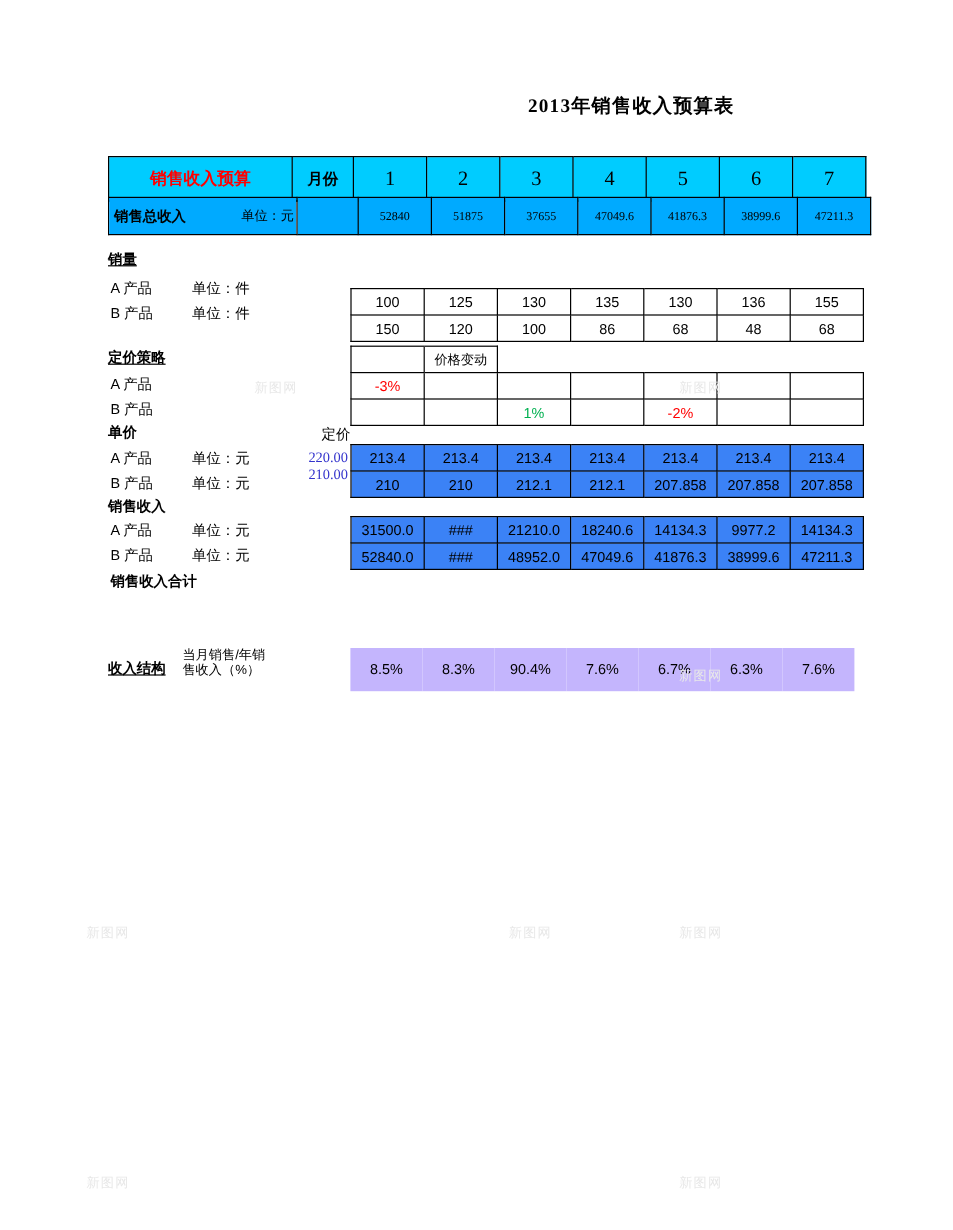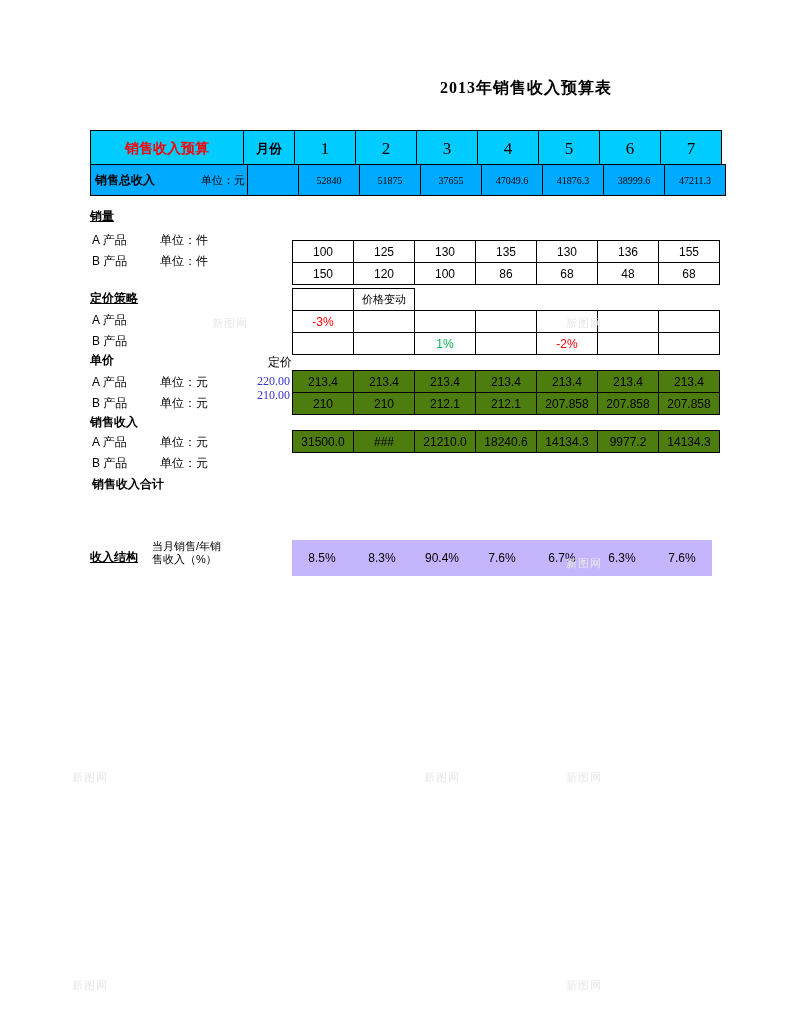--- a/index.html
+++ b/index.html
@@ -111,21 +111,21 @@
   .rowlabel {
     position: absolute;
     font-size: 12px;
     white-space: nowrap;
   }
   .rowlabel.bold { font-weight: bold; text-decoration: underline; }
   .rowlabel.boldnl { font-weight: bold; }
 
   
   .grid td { height: 21px; width: 60px; background: #ffffff; }
-  .grid.gray td { background: #4d7c0f; margin-left: 44px; }
+  .grid.gray td { background: #3b82f6; margin-left: 44px; }
 
   #sales-qty { left: 292px; top: 240px; }
   #price-strategy { left: 292px; top: 288px; }
   #price-strategy td { text-align: center; }
   #unit-price { left: 292px; top: 370px; }
   #revenue { left: 292px; top: 430px; }
 
   .ps-wide { width: 428px; border-right: none !important; }
   .ps-label { width: 60px; font-size: 11px; }
   .neg { color: #ff0000; }
@@ -302,20 +302,29 @@
   <tbody>
   <tr>
     <td>31500.0</td>
     <td>###</td>
     <td>21210.0</td>
     <td>18240.6</td>
     <td>14134.3</td>
     <td>9977.2</td>
     <td>14134.3</td>
   </tr>
+  <tr>
+    <td>52840.0</td>
+    <td>###</td>
+    <td>48952.0</td>
+    <td>47049.6</td>
+    <td>41876.3</td>
+    <td>38999.6</td>
+    <td>47211.3</td>
+  </tr>
 </tbody>
   </table>
 
 <div class="rowlabel bold" style="left:90px; top:549px;">收入结构</div>
 <div class="struct-caption">当月销售/年销售收入（%）</div>
 
 <table id="struct-table">
   <tbody>
       <tr>
     <td>8.5%</td>

